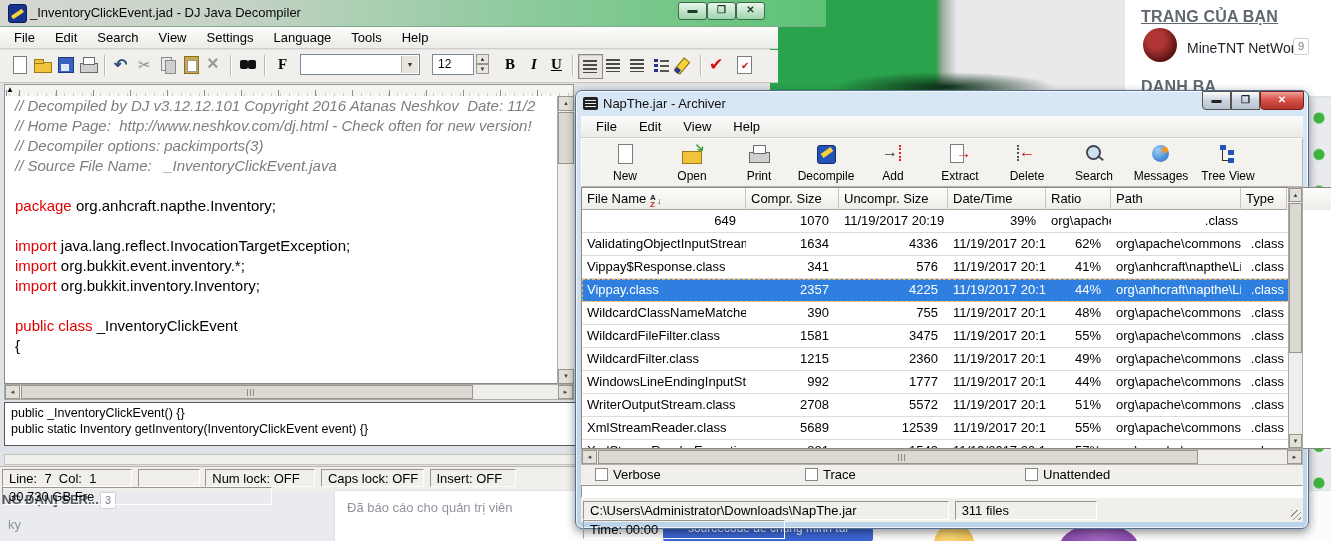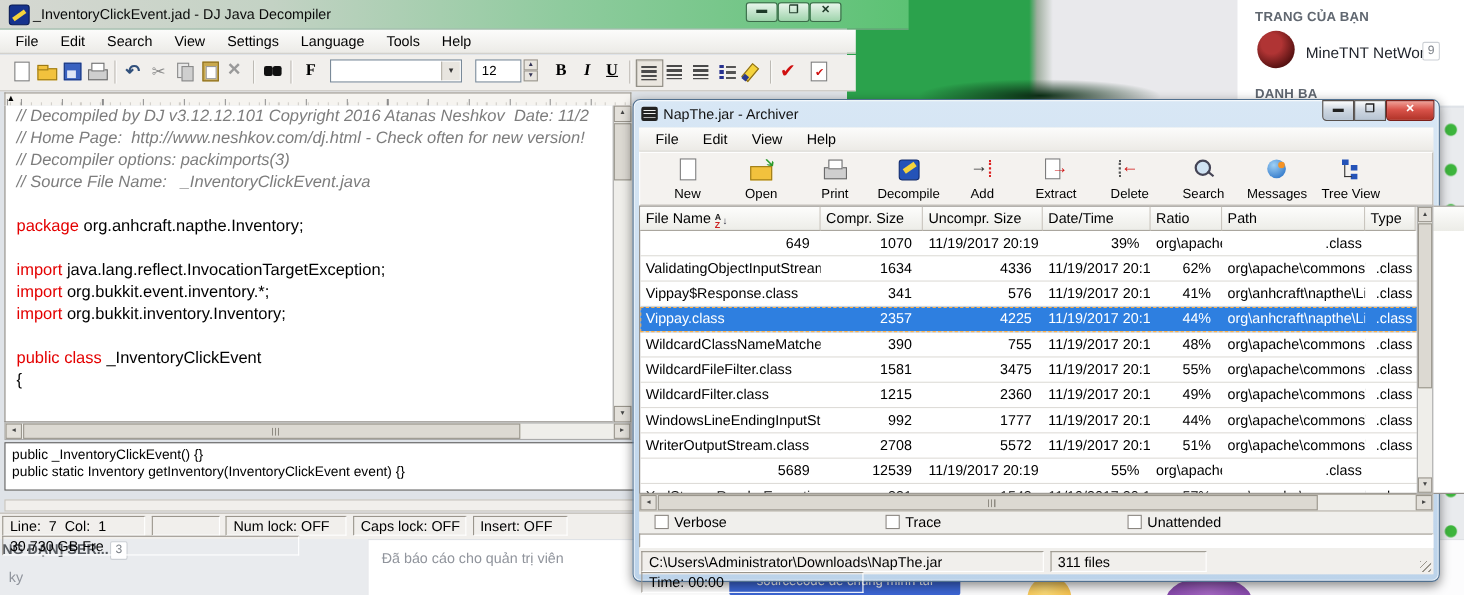--- a/index.html
+++ b/index.html
@@ -6,21 +6,21 @@
   #stage{position:relative;width:1331px;height:541px;overflow:hidden;
          font-family:"Liberation Sans",sans-serif;font-size:13px;color:#000;}
   .abs{position:absolute;}
 
   
   .bg-photo{left:770px;top:0;width:360px;height:96px;
     background:linear-gradient(90deg,#2ba24c 0,#2ba24c 46%,#9fae9f 48%,#e9e9ec 52%,#e9e9ec 100%);}
   .bg-photo .blob{position:absolute;left:18%;bottom:-6px;width:220px;height:30px;
     background:radial-gradient(closest-side,#0c2f16,rgba(12,47,22,0));}
   .fb-side{left:1125px;top:0;width:206px;height:96px;background:#fff;}
-  .fb-h{position:absolute;font-size:12px;font-weight:bold;color:#606770;letter-spacing:.2px;}
+  .fb-h{position:absolute;font-size:16px;font-weight:bold;color:#606770;letter-spacing:.2px;text-decoration:underline;}
   .fb-avatar{position:absolute;left:18px;top:28px;width:34px;height:34px;border-radius:50%;
     background:radial-gradient(circle at 38% 35%,#b03434 0 30%,#5d1414 70%,#2c0808 100%);}
   .fb-page{position:absolute;left:62px;top:40px;font-size:14px;color:#1d2129;}
   .fb-badge{position:absolute;border:1px solid #ccd0d5;background:#fff;color:#7a7f86;
     font-size:11px;line-height:15px;padding:0 4px;border-radius:2px;}
   .fb-dots{left:1304px;top:98px;width:27px;height:443px;background-color:#e9ebee;
     background-image:radial-gradient(circle at 15px 20px,#3db53d 5px,rgba(0,0,0,0) 6px);
     background-size:27px 36.5px;}
   .fb-bottom{left:0;top:490px;width:1331px;height:51px;background:#e9ebee;}
   .fb-card1{position:absolute;left:334px;top:0;width:478px;height:51px;background:#fff;border:1px solid #dfe2e6;}
@@ -571,20 +571,21 @@
               <span class="c0">WriterOutputStream.class</span>
               <span class="c1">2708</span>
               <span class="c2">5572</span>
               <span class="c3">11/19/2017 20:19</span>
               <span class="c4">51%</span>
               <span class="c5">org\apache\commons\</span>
               <span class="c6">.class</span>
             </div>
 
             <div class="row grid">
+              <span class="c0">XmlStreamReader.class</span>
               <span class="c1">5689</span>
               <span class="c2">12539</span>
               <span class="c3">11/19/2017 20:19</span>
               <span class="c4">55%</span>
               <span class="c5">org\apache\commons\</span>
               <span class="c6">.class</span>
             </div>
 
             <div class="row grid">
               <span class="c0">XmlStreamReaderException.c</span>

